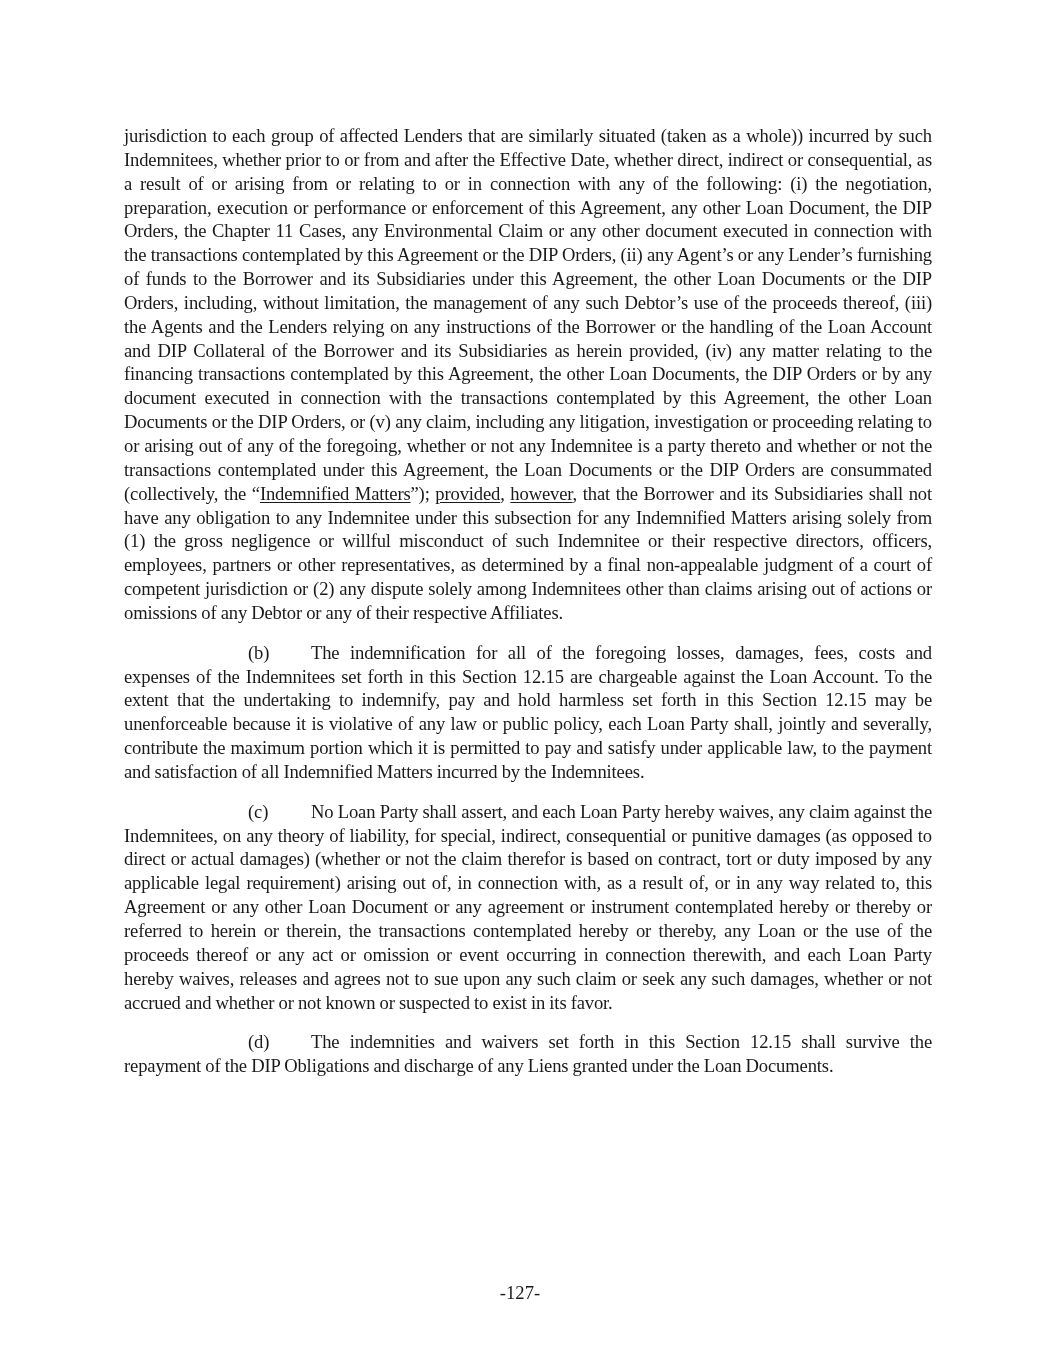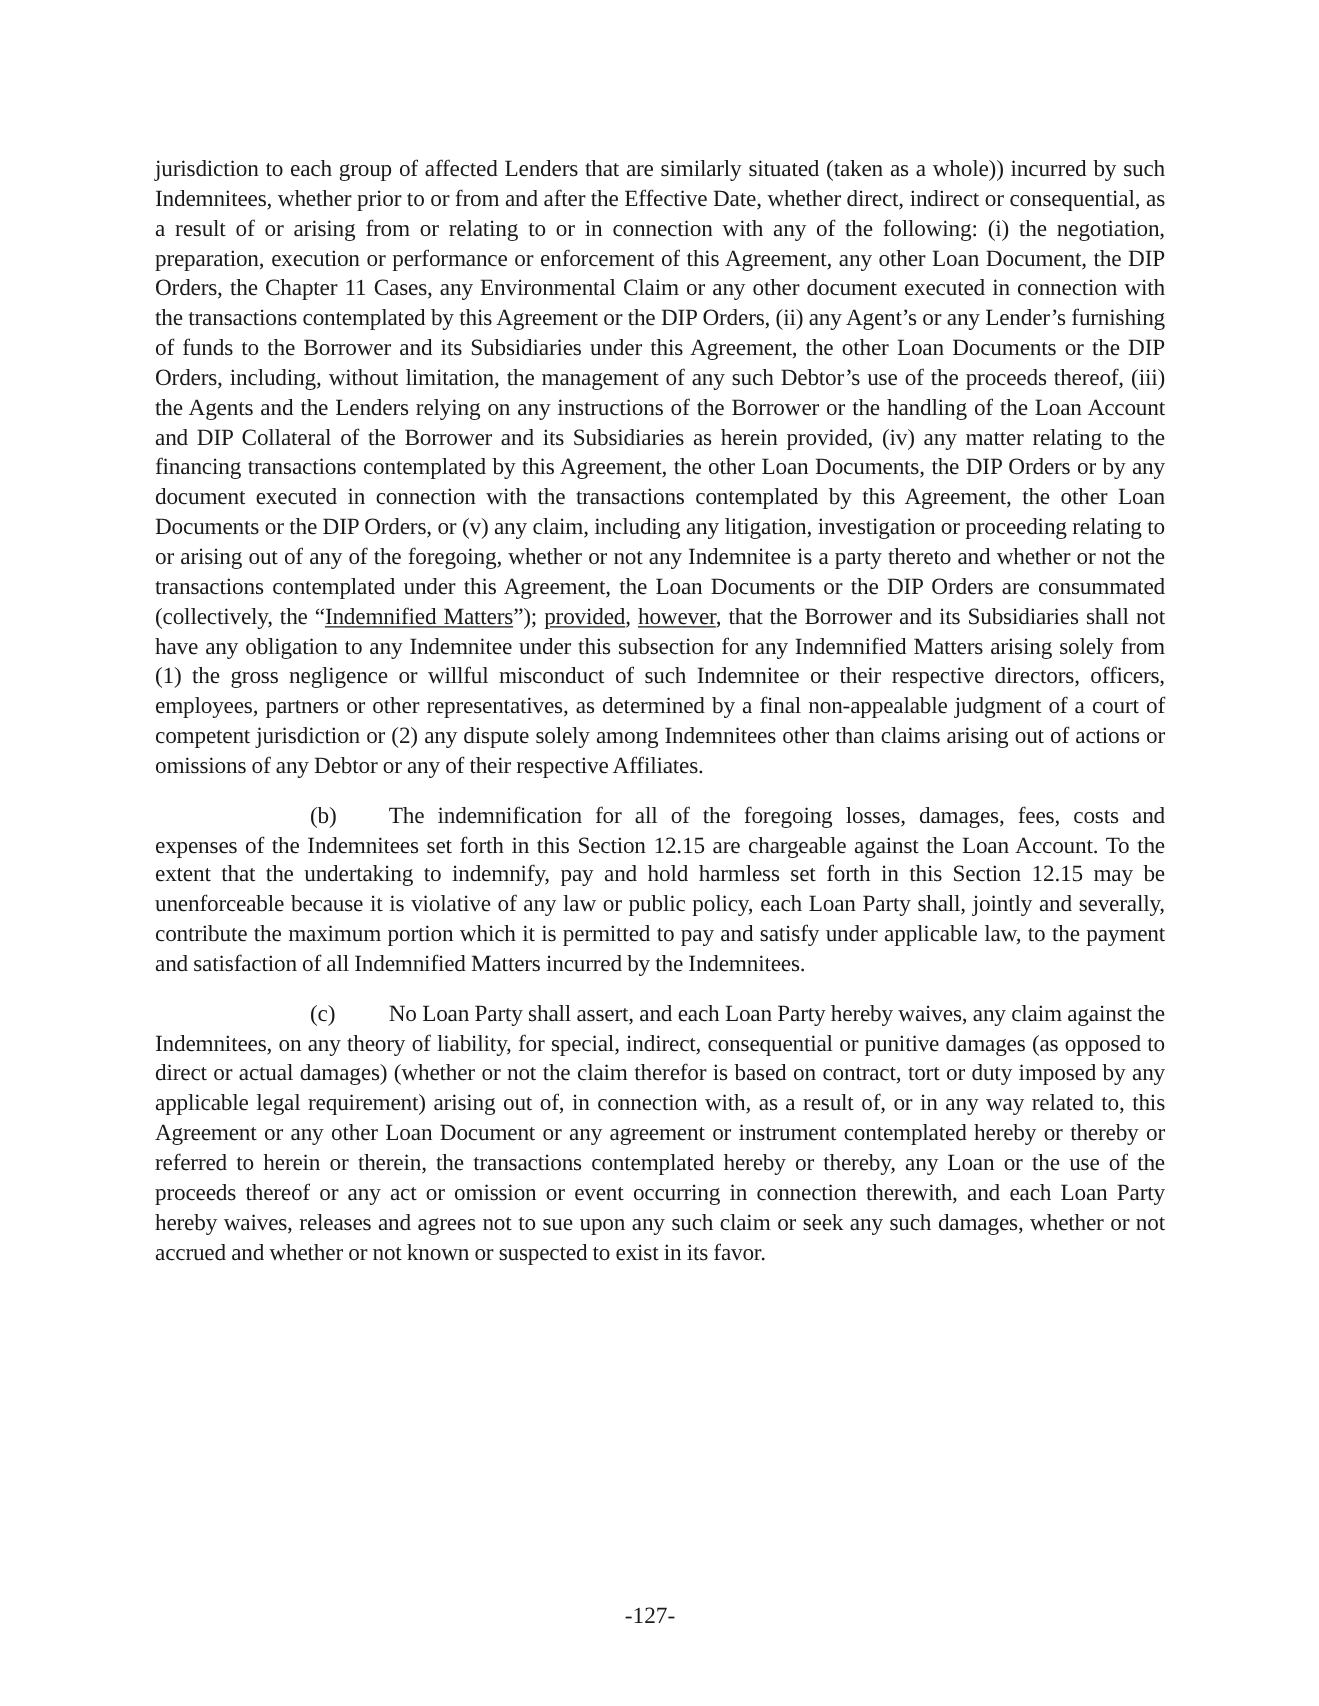--- a/index.html
+++ b/index.html
@@ -55,16 +55,17 @@
 <body>
 
 <div class="page">
 
   <p class="para"><span>jurisdiction to each group of affected Lenders that are similarly situated (taken as a whole)) incurred by such Indemnitees, whether prior to or from and after the Effective Date, whether direct, indirect or consequential, as a result of or arising from or relating to or in connection with any of the following:  (i) the negotiation, preparation, execution or performance or enforcement of this Agreement, any other Loan Document, the DIP Orders, the Chapter 11 Cases, any Environmental Claim or any other document executed in connection with the transactions contemplated by this Agreement or the DIP Orders, (ii) any Agent’s or any Lender’s furnishing of funds to the Borrower and its Subsidiaries under this Agreement, the other Loan Documents or the DIP Orders, including, without limitation, the management of any such Debtor’s use of the proceeds thereof, (iii) the Agents and the Lenders relying on any instructions of the Borrower or the handling of the Loan Account and DIP Collateral of the Borrower and its Subsidiaries as herein provided, (iv) any matter relating to the financing transactions contemplated by this Agreement, the other Loan Documents, the DIP Orders or by any document executed in connection with the transactions contemplated by this Agreement, the other Loan Documents or the DIP Orders, or (v) any claim, including any litigation, investigation or proceeding relating to or arising out of any of the foregoing, whether or not any Indemnitee is a party thereto and whether or not the transactions contemplated under this Agreement, the Loan Documents or the DIP Orders are consummated (collectively, the “</span><u>Indemnified Matters</u><span>”); </span><u>provided</u><span>, </span><u>however</u><span>, that the Borrower and its Subsidiaries shall not have any obligation to any Indemnitee under this subsection for any Indemnified Matters arising solely from (1) the gross negligence or willful misconduct of such Indemnitee or their respective directors, officers, employees, partners or other representatives, as determined by a final non-appealable judgment of a court of competent jurisdiction or (2) any dispute solely among Indemnitees other than claims arising out of actions or omissions of any Debtor or any of their respective Affiliates.</span></p>
 
   <p class="para"><span class="indent-label">(b)</span><span>The indemnification for all of the foregoing losses, damages, fees, costs and expenses of the Indemnitees set forth in this Section 12.15 are chargeable against the Loan Account.  To the extent that the undertaking to indemnify, pay and hold harmless set forth in this Section 12.15 may be unenforceable because it is violative of any law or public policy, each Loan Party shall, jointly and severally, contribute the maximum portion which it is permitted to pay and satisfy under applicable law, to the payment and satisfaction of all Indemnified Matters incurred by the Indemnitees.</span></p>
 
   <p class="para"><span class="indent-label">(c)</span><span>No Loan Party shall assert, and each Loan Party hereby waives, any claim against the Indemnitees, on any theory of liability, for special, indirect, consequential or punitive damages (as opposed to direct or actual damages) (whether or not the claim therefor is based on contract, tort or duty imposed by any applicable legal requirement) arising out of, in connection with, as a result of, or in any way related to, this Agreement or any other Loan Document or any agreement or instrument contemplated hereby or thereby or referred to herein or therein, the transactions contemplated hereby or thereby, any Loan or the use of the proceeds thereof or any act or omission or event occurring in connection therewith, and each Loan Party hereby waives, releases and agrees not to sue upon any such claim or seek any such damages, whether or not accrued and whether or not known or suspected to exist in its favor.</span></p>
 
+  <p class="para"><span class="indent-label">(d)</span><span>The indemnities and waivers set forth in this Section 12.15 shall survive the repayment of the DIP Obligations and discharge of any Liens granted under the Loan Documents.</span></p>
 
 </div>
 
 <div class="page-number">-127-</div>
 
 </body></html>

